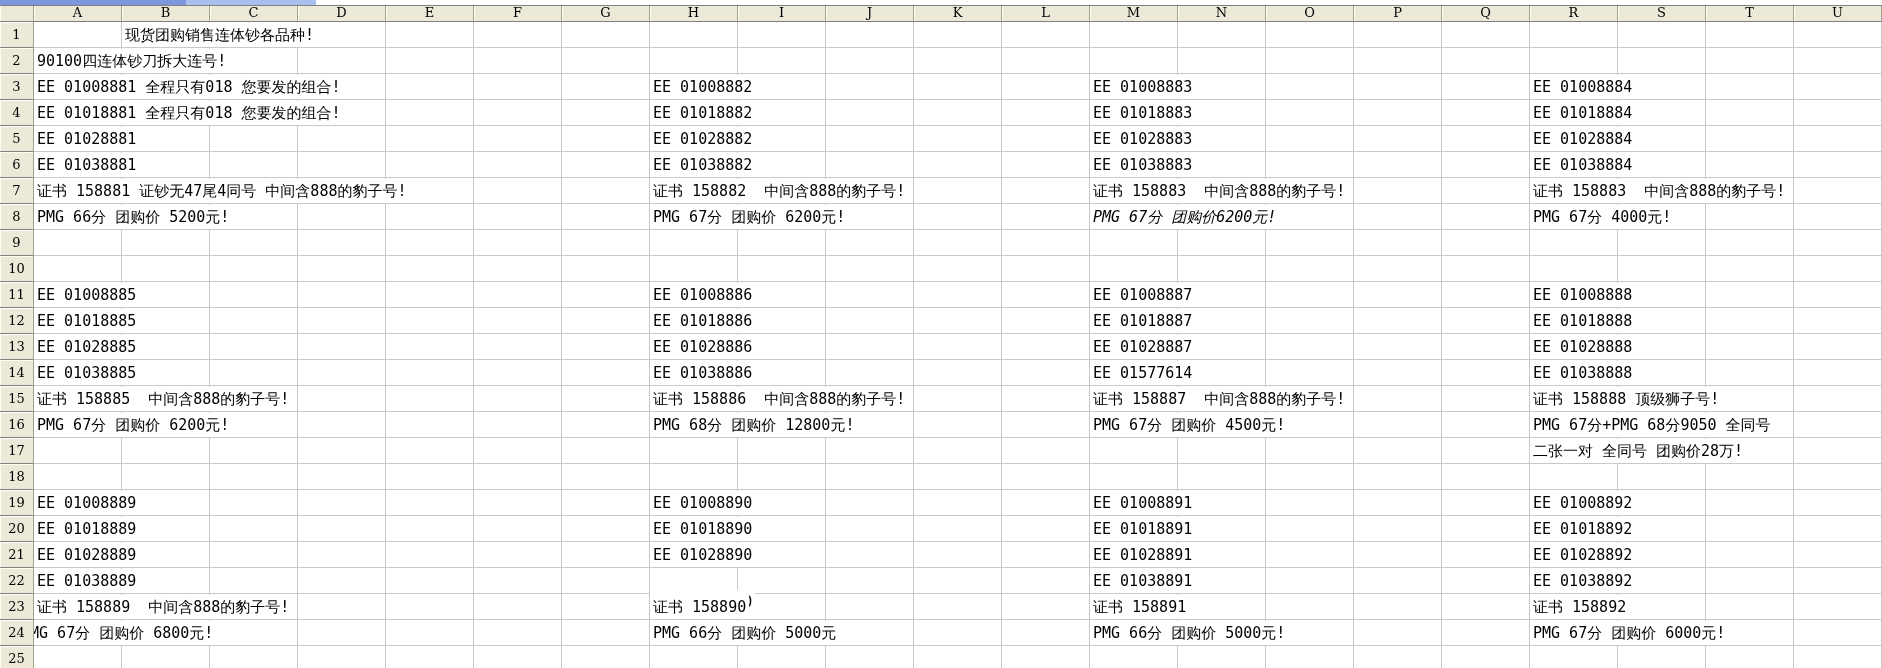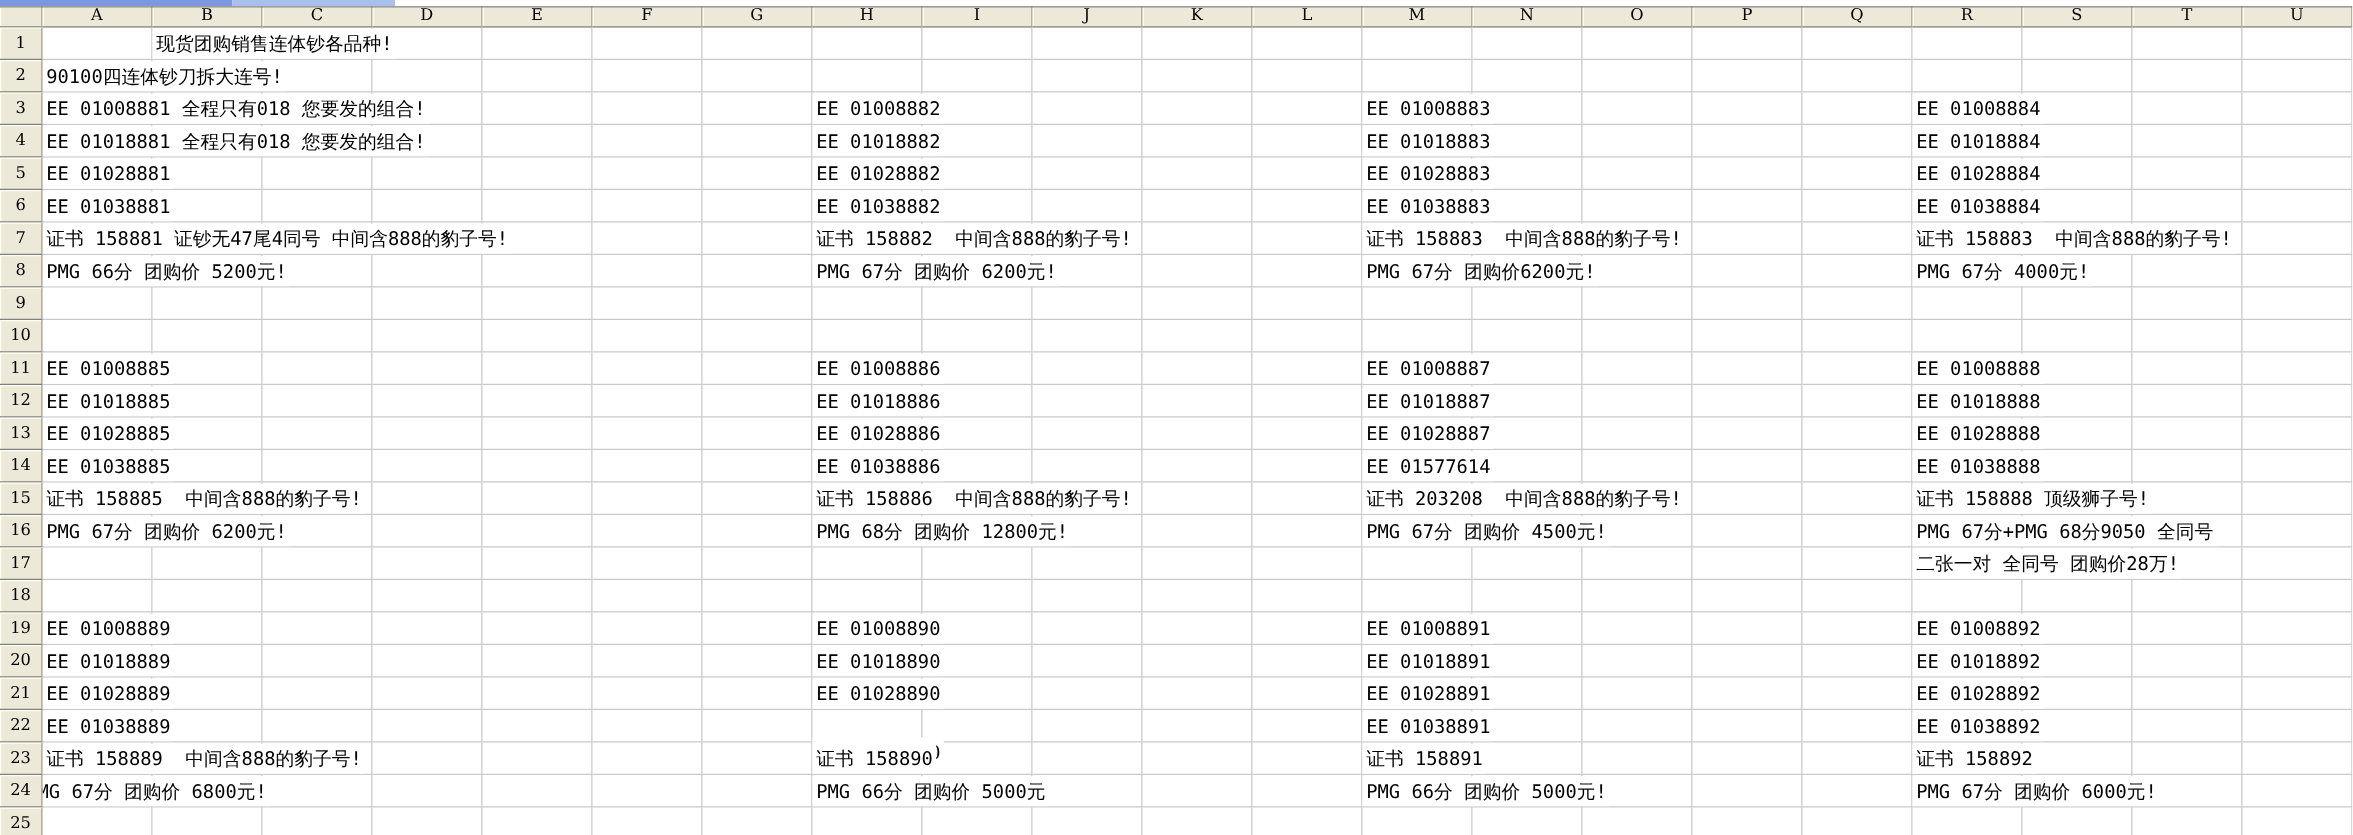--- a/index.html
+++ b/index.html
@@ -574,41 +574,41 @@
       <div class="celltext" style="left: 34px; top: 153px;">EE 01038881</div>
       <div class="celltext" style="left: 650px; top: 153px;">EE 01038882</div>
       <div class="celltext" style="left: 1090px; top: 153px;">EE 01038883</div>
       <div class="celltext" style="left: 1530px; top: 153px;">EE 01038884</div>
       <div class="celltext" style="left: 34px; top: 179px;">证书 158881 证钞无47尾4同号 中间含888的豹子号!</div>
       <div class="celltext" style="left: 650px; top: 179px;">证书 158882  中间含888的豹子号!</div>
       <div class="celltext" style="left: 1090px; top: 179px;">证书 158883  中间含888的豹子号!</div>
       <div class="celltext" style="left: 1530px; top: 179px;">证书 158883  中间含888的豹子号!</div>
       <div class="celltext" style="left: 34px; top: 205px;">PMG 66分 团购价 5200元!</div>
       <div class="celltext" style="left: 650px; top: 205px;">PMG 67分 团购价 6200元!</div>
-      <div class="celltext" style="left: 1090px; top: 205px;">PMG 67分 团购价6200元!</div>
+      <div class="celltext" style="left: 1090px; top: 205px; font-style: italic;">PMG 67分 团购价6200元!</div>
       <div class="celltext" style="left: 1530px; top: 205px;">PMG 67分 4000元!</div>
       <div class="celltext" style="left: 34px; top: 283px;">EE 01008885</div>
       <div class="celltext" style="left: 650px; top: 283px;">EE 01008886</div>
       <div class="celltext" style="left: 1090px; top: 283px;">EE 01008887</div>
       <div class="celltext" style="left: 1530px; top: 283px;">EE 01008888</div>
       <div class="celltext" style="left: 34px; top: 309px;">EE 01018885</div>
       <div class="celltext" style="left: 650px; top: 309px;">EE 01018886</div>
       <div class="celltext" style="left: 1090px; top: 309px;">EE 01018887</div>
       <div class="celltext" style="left: 1530px; top: 309px;">EE 01018888</div>
       <div class="celltext" style="left: 34px; top: 335px;">EE 01028885</div>
       <div class="celltext" style="left: 650px; top: 335px;">EE 01028886</div>
       <div class="celltext" style="left: 1090px; top: 335px;">EE 01028887</div>
       <div class="celltext" style="left: 1530px; top: 335px;">EE 01028888</div>
       <div class="celltext" style="left: 34px; top: 361px;">EE 01038885</div>
       <div class="celltext" style="left: 650px; top: 361px;">EE 01038886</div>
       <div class="celltext" style="left: 1090px; top: 361px;">EE 01577614</div>
       <div class="celltext" style="left: 1530px; top: 361px;">EE 01038888</div>
       <div class="celltext" style="left: 34px; top: 387px;">证书 158885  中间含888的豹子号!</div>
       <div class="celltext" style="left: 650px; top: 387px;">证书 158886  中间含888的豹子号!</div>
-      <div class="celltext" style="left: 1090px; top: 387px;">证书 203208  中间含888的豹子号!</div>
+      <div class="celltext" style="left: 1090px; top: 387px;">证书 158887  中间含888的豹子号!</div>
       <div class="celltext" style="left: 1530px; top: 387px;">证书 158888 顶级狮子号!</div>
       <div class="celltext" style="left: 34px; top: 413px;">PMG 67分 团购价 6200元!</div>
       <div class="celltext" style="left: 650px; top: 413px;">PMG 68分 团购价 12800元!</div>
       <div class="celltext" style="left: 1090px; top: 413px;">PMG 67分 团购价 4500元!</div>
       <div class="celltext" style="left: 1530px; top: 413px;">PMG 67分+PMG 68分9050 全同号</div>
       <div class="celltext" style="left: 1530px; top: 439px;">二张一对 全同号 团购价28万!</div>
       <div class="celltext" style="left: 34px; top: 491px;">EE 01008889</div>
       <div class="celltext" style="left: 650px; top: 491px;">EE 01008890</div>
       <div class="celltext" style="left: 1090px; top: 491px;">EE 01008891</div>
       <div class="celltext" style="left: 1530px; top: 491px;">EE 01008892</div>

